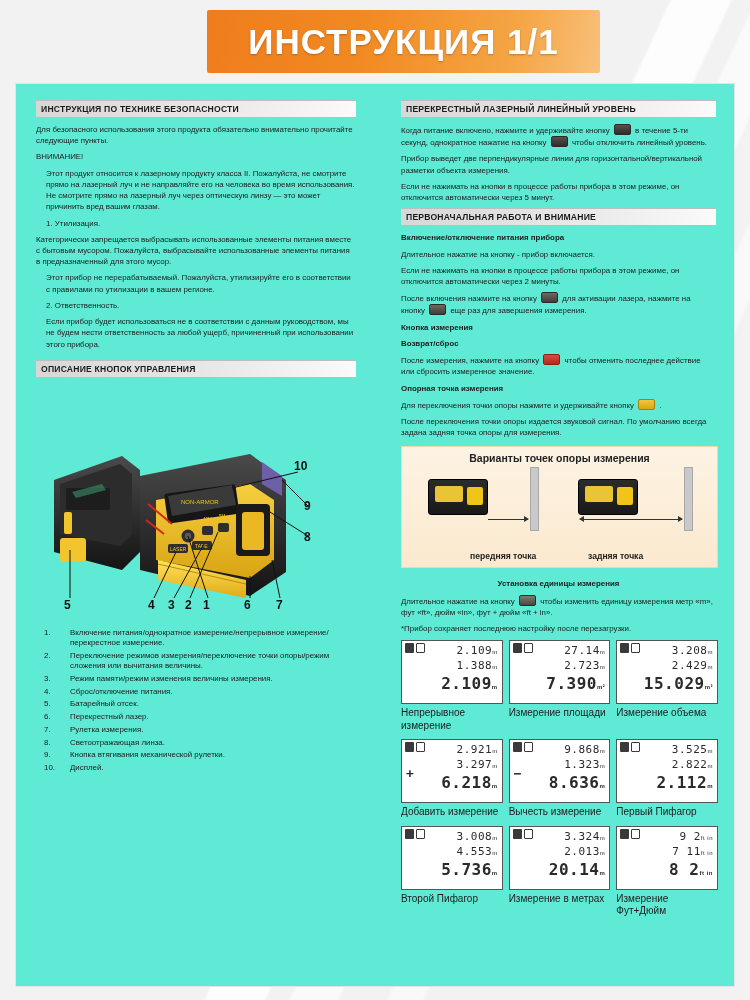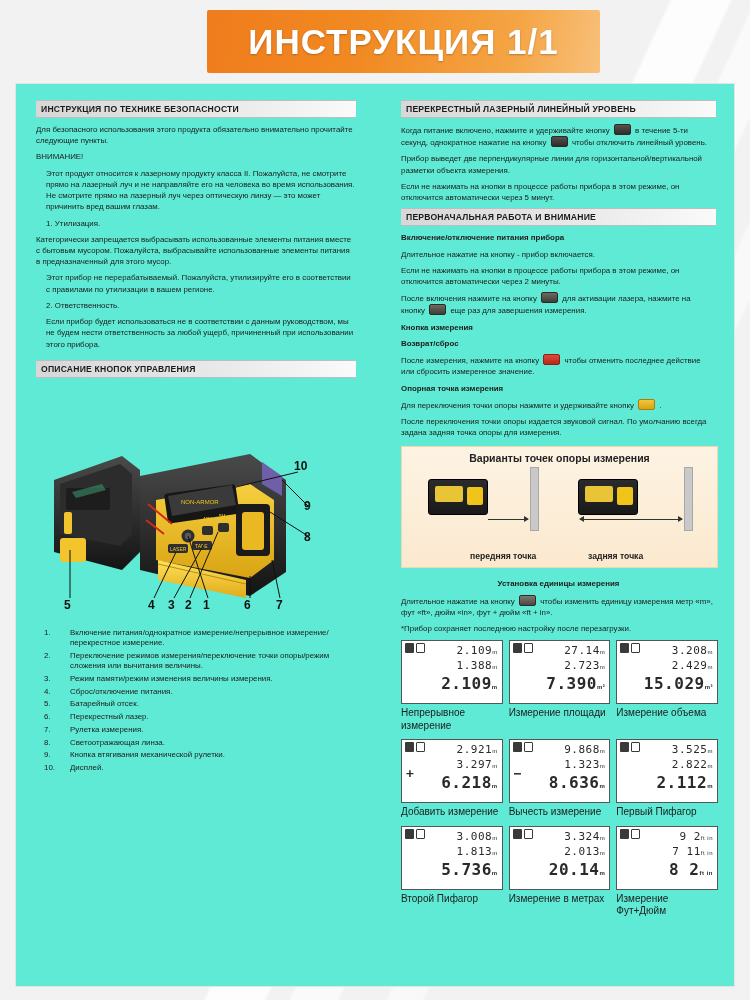--- a/index.html
+++ b/index.html
@@ -470,21 +470,21 @@
         </div>
 
         <div class="cell">
           <div class="lcd">
             <div class="icons">
                 <span class="ic"></span>
                 <span class="ic sm hollow"></span>
               </div>
             <div class="rows">
               <div class="r1"><span>3.008</span><span class="u">m</span></div>
-              <div class="r2"><span>1.813</span><span class="u">m</span></div>
+              <div class="r2"><span>4.553</span><span class="u">m</span></div>
               <div class="r3"><span>5.736</span><span class="u">m</span></div>
             </div>
           </div>
           <div class="cap">Второй Пифагор</div>
         </div>
 
         <div class="cell">
           <div class="lcd">
             <div class="icons">
                 <span class="ic"></span>

